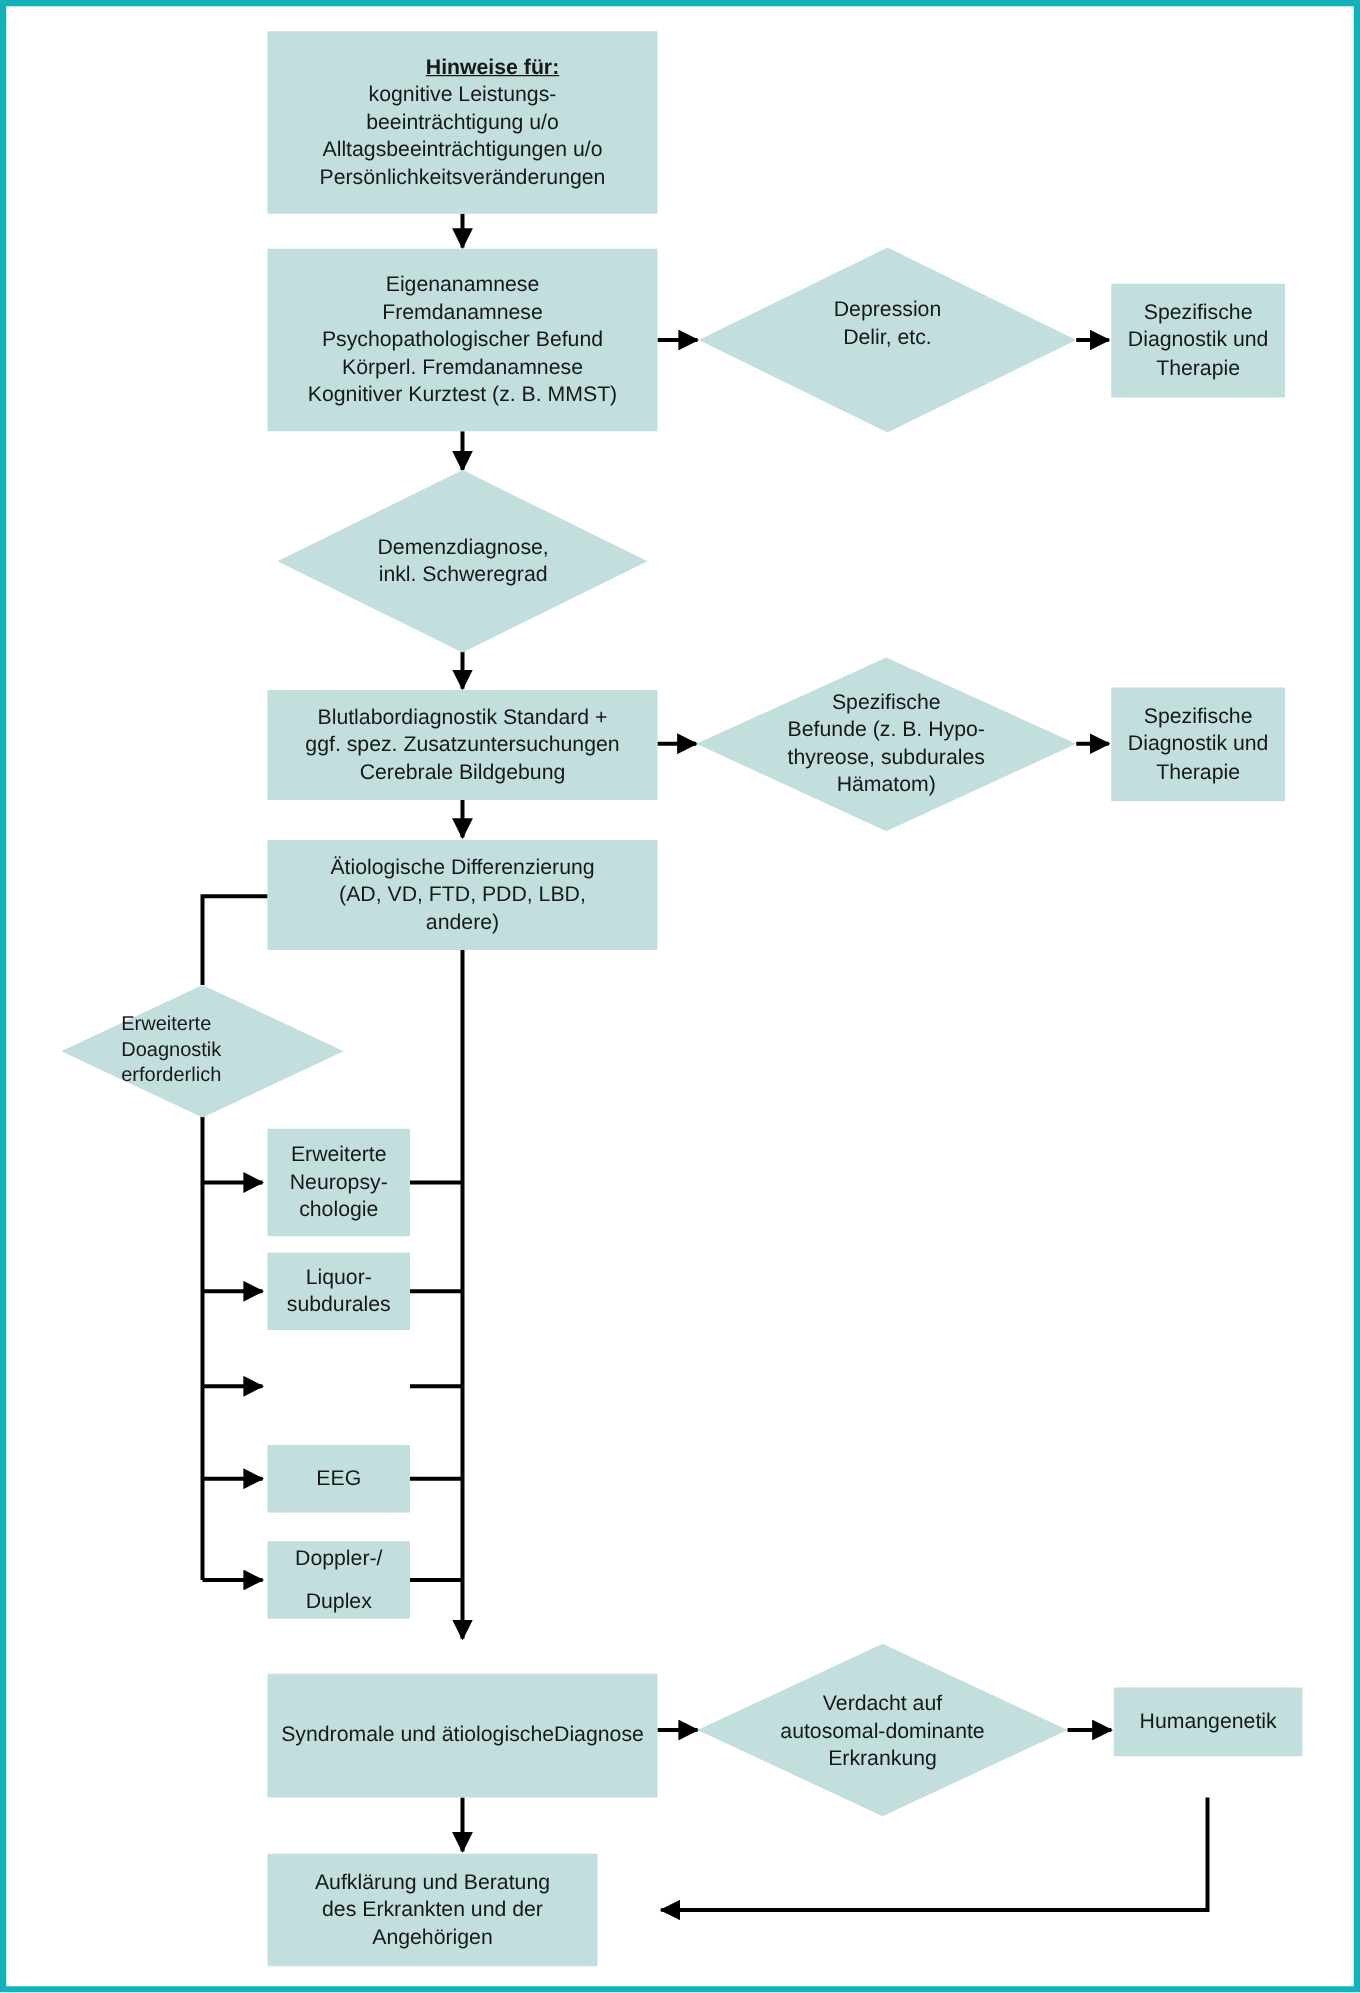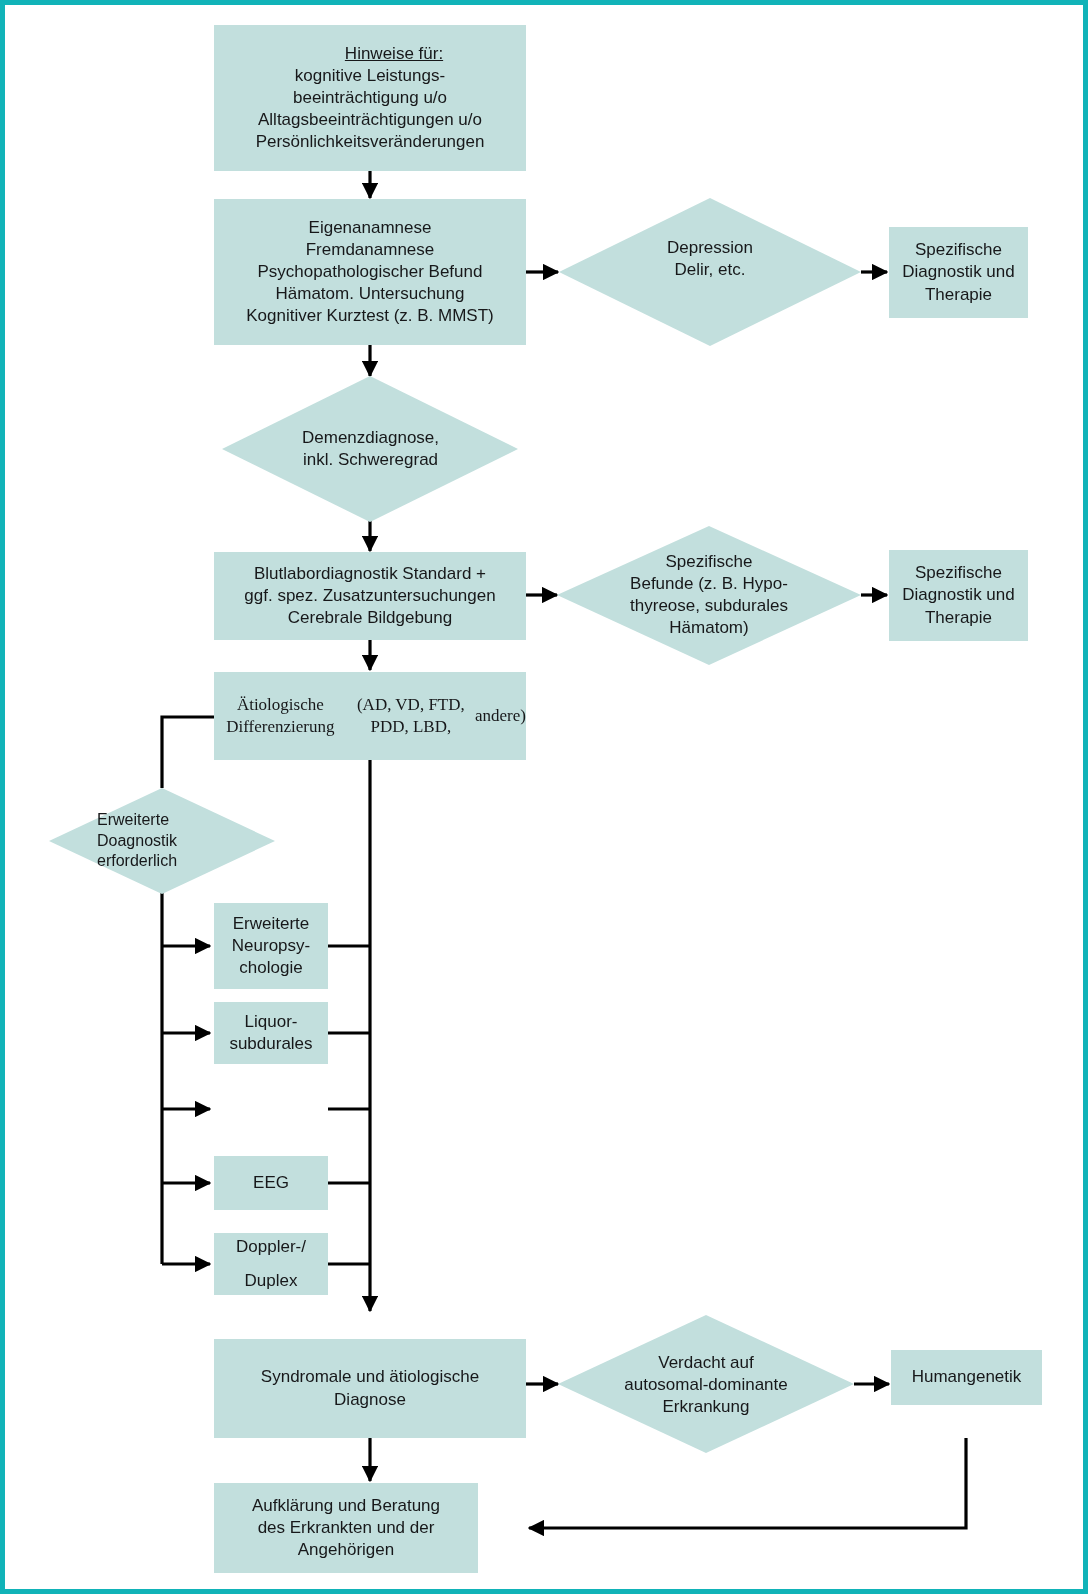--- a/index.html
+++ b/index.html
@@ -46,21 +46,21 @@
     display: flex;
     align-items: center;
     justify-content: center;
     text-align: center;
     color: #17181a;
     line-height: 1.3;
     z-index: 3;
     pointer-events: none;
   }
   .t-head {
-    font-weight: normal;
+    font-weight: bold;
     text-decoration: underline;
     margin-left: 48px;
   }
   svg.edges {
     position: absolute;
     left: 0; top: 0;
     width: 1088px;
     height: 1594px;
     z-index: 1;
   }
@@ -143,21 +143,21 @@
       <span>kognitive Leistungs-</span>
       <span>beeinträchtigung u/o</span>
       <span>Alltagsbeeinträchtigungen u/o</span>
       <span>Persönlichkeitsveränderungen</span>
     </div>
 
     <div class="node box" style="left:209px; top:194px; width:312px; height:146px; font-size:17px; flex-direction:column;">
       <span>Eigenanamnese</span>
       <span>Fremdanamnese</span>
       <span>Psychopathologischer Befund</span>
-      <span>Hämatom. Untersuchung</span>
+      <span>Körperl. Fremdanamnese</span>
       <span>Kognitiver Kurztest (z. B. MMST)</span>
     </div>
 
     <div class="dia-label" style="left:600px; top:223px; width:210px; height:62px; font-size:17px; flex-direction:column;">
       <span>Depression</span>
       <span>Delir, etc.</span>
     </div>
 
     <div class="node box" style="left:884px; top:222px; width:139px; height:91px; font-size:17px; flex-direction:column;">
       <span>Spezifische</span>
@@ -182,21 +182,21 @@
       <span>thyreose, subdurales</span>
       <span>Hämatom)</span>
     </div>
 
     <div class="node box" style="left:884px; top:545px; width:139px; height:91px; font-size:17px; flex-direction:column;">
       <span>Spezifische</span>
       <span>Diagnostik und</span>
       <span>Therapie</span>
     </div>
 
-    <div class="node box" style="left:209px; top:667px; width:312px; height:88px; font-size:17px; flex-direction:row;font-family:Liberation Serif, serif;">
+    <div class="node box" style="left:209px; top:667px; width:312px; height:88px; font-size:17px; flex-direction:column;">
       <span>Ätiologische Differenzierung</span>
       <span>(AD, VD, FTD, PDD, LBD,</span>
       <span>andere)</span>
     </div>
 
     <div class="dia-label" style="left:92px; top:798px; width:150px; height:76px; font-size:16px; flex-direction:column; align-items:flex-start;">
       <span>Erweiterte</span>
       <span>Doagnostik</span>
       <span>erforderlich</span>
     </div>
@@ -215,21 +215,21 @@
 
     <div class="node box" style="left:209px; top:1151px; width:114px; height:54px; font-size:17px; flex-direction:column;">
       <span>EEG</span>
     </div>
 
     <div class="node box" style="left:209px; top:1228px; width:114px; height:62px; font-size:17px; flex-direction:column;gap:12px;">
       <span>Doppler-/</span>
       <span>Duplex</span>
     </div>
 
-    <div class="node box" style="left:209px; top:1334px; width:312px; height:99px; font-size:17px; flex-direction:column;">
+    <div class="node box" style="left:209px; top:1334px; width:312px; height:99px; font-size:17px; flex-direction:row;">
       <span>Syndromale und ätiologische</span>
       <span>Diagnose</span>
     </div>
 
     <div class="dia-label" style="left:580px; top:1342px; width:242px; height:76px; font-size:17px; flex-direction:column;text-align:right;">
       <span>Verdacht auf</span>
       <span>autosomal-dominante</span>
       <span>Erkrankung</span>
     </div>
 

